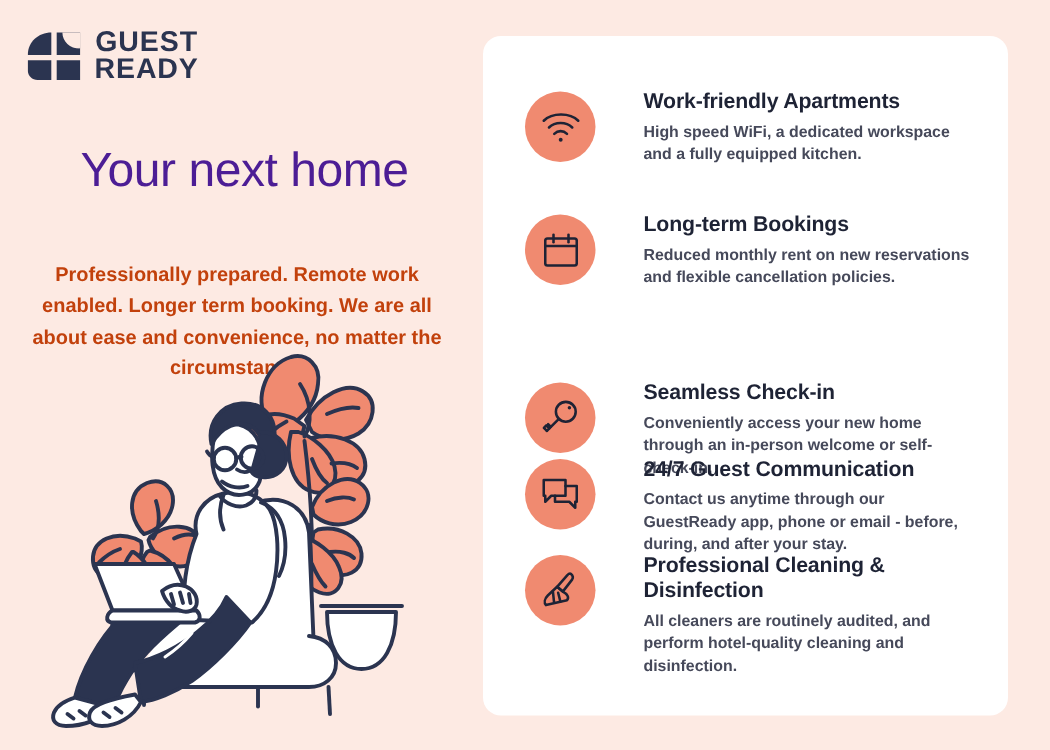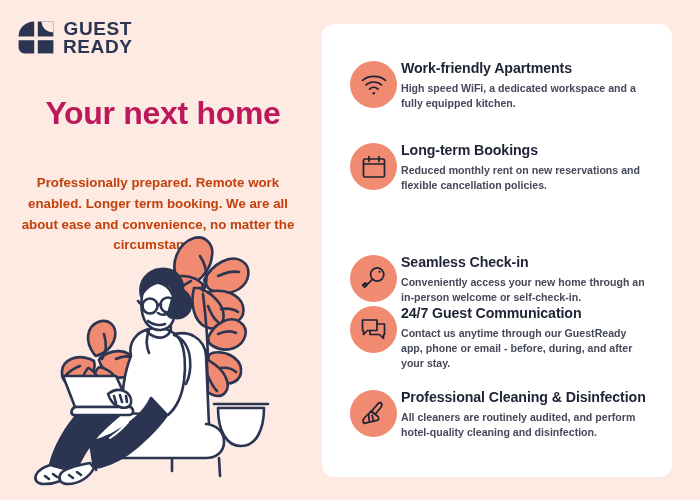--- a/index.html
+++ b/index.html
@@ -18,42 +18,42 @@
   .logo{position:absolute;left:18px;top:20px;display:flex;align-items:center;gap:9px;}
   .logo-mark{width:36px;height:33px;display:block;}
   .logo-word{display:flex;flex-direction:column;line-height:0.94;}
   .logo-word span{
     font-family:"Liberation Sans",sans-serif;
     font-weight:bold;font-size:19px;letter-spacing:0.6px;color:#2b3450;
   }
 
   .headline{
     position:absolute;left:18px;top:72px;width:290px;
-    font-size:32px;line-height:1.28;font-weight:700;color:#be185d;
+    font-size:32px;line-height:1.28;font-weight:400;color:#4c1d95;
     letter-spacing:-0.3px;
   }
   .headline .l{display:block;white-space:nowrap;}
 
   .subhead{
     position:absolute;left:18px;top:160px;width:280px;
     font-size:13.3px;line-height:1.55;color:#c2410c;font-weight:700;
   }
 
   
   .illo{position:absolute;left:28px;top:226px;width:290px;height:262px;}
   .illo svg{display:block;width:290px;height:262px;}
 
   
   .card{
     position:absolute;left:322px;top:24px;width:350px;height:453px;
     background:#ffffff;border-radius:12px;
   }
   .feature-list{position:absolute;left:0;top:0;width:350px;height:453px;}
-  .feature{position:absolute;left:28px;display:flex;gap:4px;align-items:flex-start;width:300px;}
-  .fi0{top:35px;} .fi1{top:117px;justify-content:flex-end;} .fi2{top:197px;margin-top:32px;} .fi3{top:280px;} .fi4{top:364px;}
+  .feature{position:absolute;left:28px;display:flex;gap:32px;align-items:flex-start;width:300px;}
+  .fi0{top:35px;} .fi1{top:117px;justify-content:flex-end;} .fi2{top:197px;margin-top:32px;} .fi3{top:280px;} .fi4{top:344px;}
 
   .f-icon{
     flex:0 0 auto;width:47px;height:47px;border-radius:50%;
     background:#f08a70;display:flex;align-items:center;justify-content:center;
     margin-top:2px;
   }
   .f-icon svg{display:block;}
   .f-text{flex:1 1 auto;padding-top:1px;}
   .f-title{
     font-size:14.2px;font-weight:bold;color:#1e2335;

